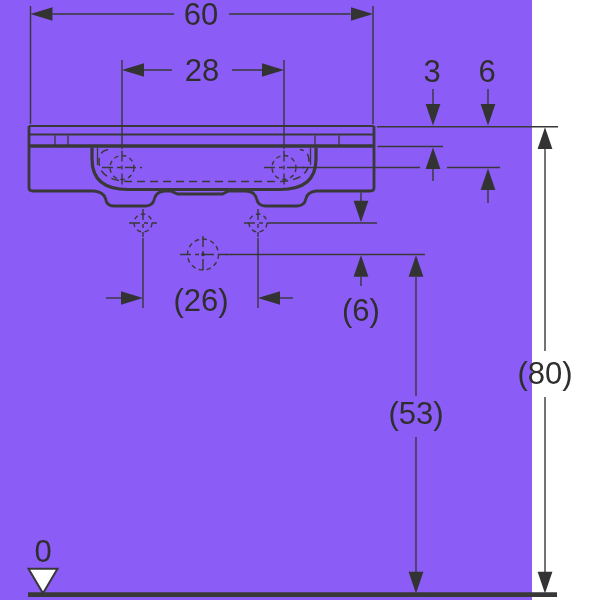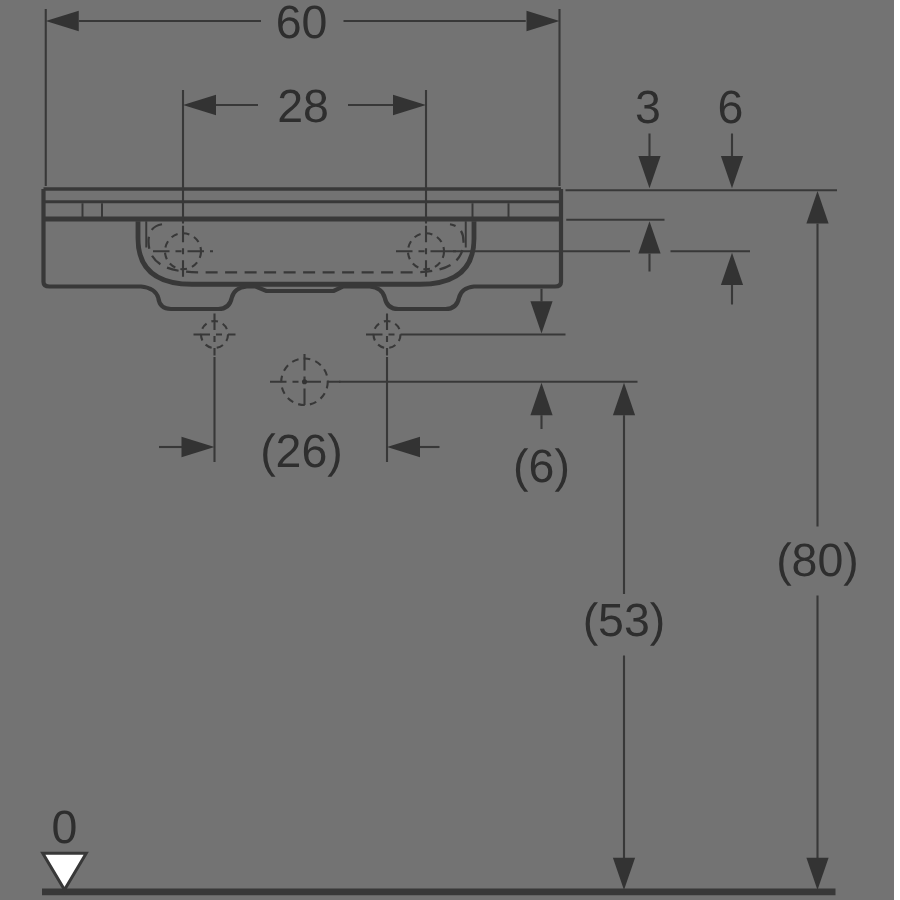--- a/index.html
+++ b/index.html
@@ -1,16 +1,16 @@
 <!DOCTYPE html>
 <html><head>
 <meta charset="utf-8">
 <style>
   html,body{margin:0;padding:0;background:#ffffff;}
-  .stage{width:596px;height:600px;position:relative;background:#737373;}
+  .stage{width:532px;height:600px;position:relative;background:#8b5cf6;}
   svg{display:block;}
   .s{stroke:#383838;fill:none;stroke-linecap:butt;}
   .f{fill:#333333;stroke:none;}
   .w12{stroke-width:1.2px;} .w13{stroke-width:1.3px;} .w14{stroke-width:1.4px;}
   .w15{stroke-width:1.5px;} .w2{stroke-width:2px;} .w22{stroke-width:2.2px;}
   .w28{stroke-width:2.8px;} .w32{stroke-width:3.2px;} .w34{stroke-width:3.4px;}
   .w46{stroke-width:4.6px;}
   .da{stroke-dasharray:8 5;}          
   .db{stroke-dasharray:4.5 3.5;}      
   .dc{stroke-dasharray:5 4;}          

